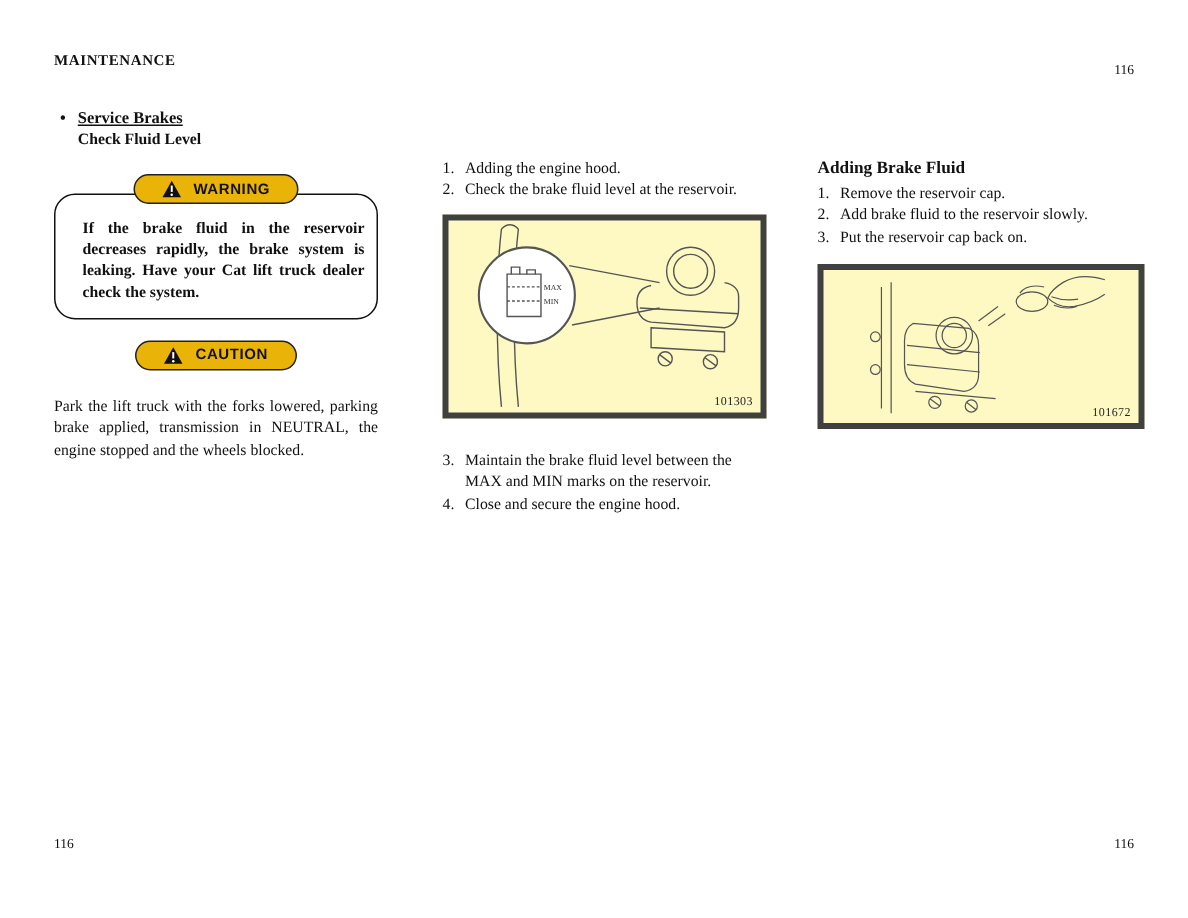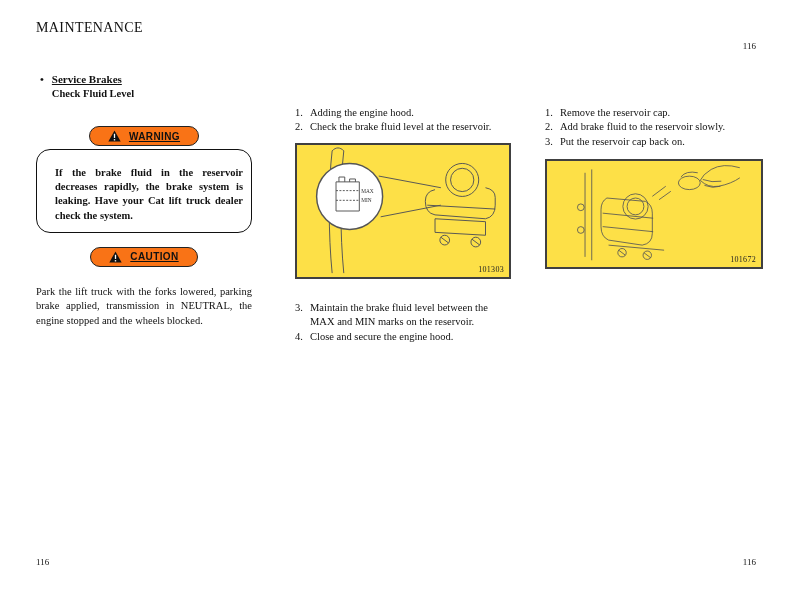--- a/index.html
+++ b/index.html
@@ -8,51 +8,50 @@
     position: relative;
     width: 792px;
     height: 612px;
     background: #ffffff;
     font-family: "Liberation Serif", serif;
     color: #111;
     overflow: hidden;
   }
   
   .hdr-title {
-    position: absolute; left: 36px; top: 20px;
-    font-size: 14px; font-weight: normal; letter-spacing: 0.4px;
+    position: absolute; left: 36px; top: 35px;
+    font-size: 10px; font-weight: bold; letter-spacing: 0.4px;
   }
   .pgnum-top { position: absolute; right: 36px; top: 41px; font-size: 9px; }
   .pgnum-bl  { position: absolute; left: 36px;  top: 557px; font-size: 9px; }
   .pgnum-br  { position: absolute; right: 36px; top: 557px; font-size: 9px; }
 
   
   .section { position: absolute; left: 40px; top: 72px; display: flex; gap: 8px; }
   .section .bullet { font-size: 11px; font-weight: bold; line-height: 1.3; }
   .section-title { font-size: 11px; font-weight: bold; line-height: 1.3; text-decoration: underline; }
   .section-sub { font-size: 10.5px; font-weight: bold; line-height: 1.3; margin-top: 1px; }
 
   
   .col-left  { position: absolute; left: 36px;  top: 112px; width: 216px; }
   .col-mid   { position: absolute; left: 295px; top: 106px; width: 216px; }
   .col-right { position: absolute; left: 545px; top: 106px; width: 218px; }
 
   
   .hazard-tab {
     position: relative; z-index: 2;
-    margin: 14px auto; width: max-content;
+    margin: 4px auto; width: max-content;
     display: flex; align-items: center; gap: 8px;
-    background: #f97316;
+    background: #eab308;
     border: 1px solid #222;
     border-radius: 10px;
     padding: 3px 18px;
     font-family: "Liberation Sans", sans-serif;
     font-weight: bold; font-size: 10px; letter-spacing: 0.4px;
     height: 20px;
-    text-decoration: underline;
   }
   .tri-icon { display: inline-flex; }
   .warning-body {
     margin-top: -11px;
     border: 1.5px solid #111;
     border-radius: 14px;
     padding: 16px 8px 9px 18px;
     font-weight: bold;
     font-size: 10.5px; line-height: 1.35;
     text-align: justify;
@@ -73,22 +72,22 @@
   }
 
   
   .step { display: flex; font-size: 10.5px; line-height: 1.38; }
   .step-num { width: 15px; flex: none; }
   .step-text { flex: 1; }
 
   
   .figure {
     position: relative;
-    border: 2px solid #404040;
-    background: #fde047;
+    border: 4px solid #404040;
+    background: #fef9c3;
   }
   .figure svg { display: block; width: 100%; height: 100%; }
   .figure-caption {
     position: absolute; right: 5px; bottom: 3px;
     font-size: 8px; color: #222; letter-spacing: 0.3px;
   }
   .fig-mid { margin-top: 8px; height: 136px; }
   .steps-after { margin-top: 22px; }
   .right-heading { font-size: 11.5px; font-weight: bold; margin-bottom: 5px; }
   .fig-right { margin-top: 10px; height: 110px; }
@@ -197,20 +196,21 @@
         <span class="step-text">Maintain the brake fluid level between the MAX and MIN marks on the reservoir.</span>
       </div>
       <div class="step">
         <span class="step-num">4.</span>
         <span class="step-text">Close and secure the engine hood.</span>
       </div>
     </div>
   </div>
 
   <div class="col-right">
+    <div class="right-heading">Adding Brake Fluid</div>
 
     <div class="step">
       <span class="step-num">1.</span>
       <span class="step-text">Remove the reservoir cap.</span>
     </div>
     <div class="step">
       <span class="step-num">2.</span>
       <span class="step-text">Add brake fluid to the reservoir slowly.</span>
     </div>
     <div class="step">

